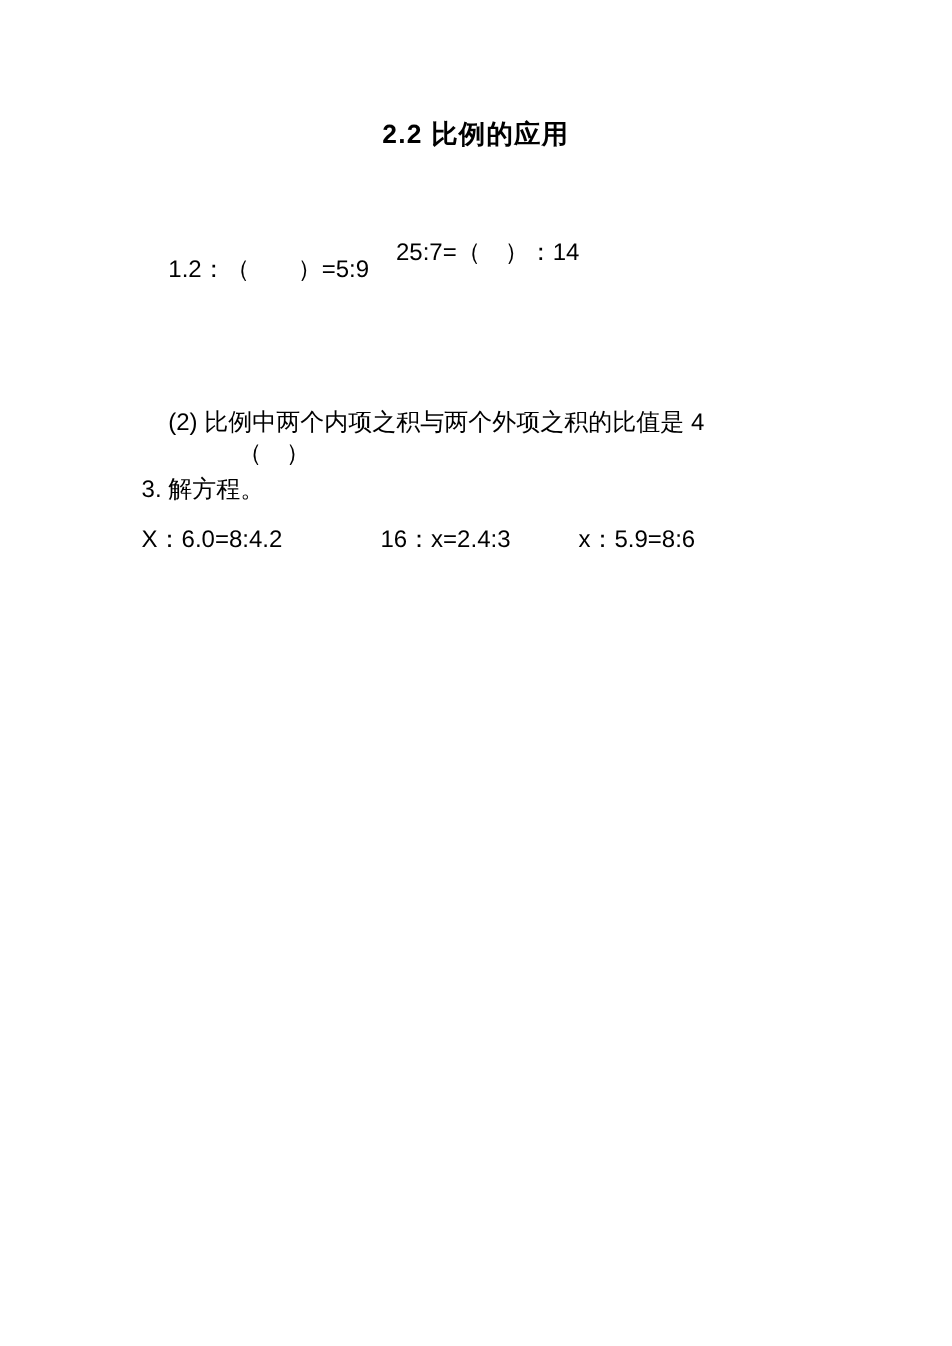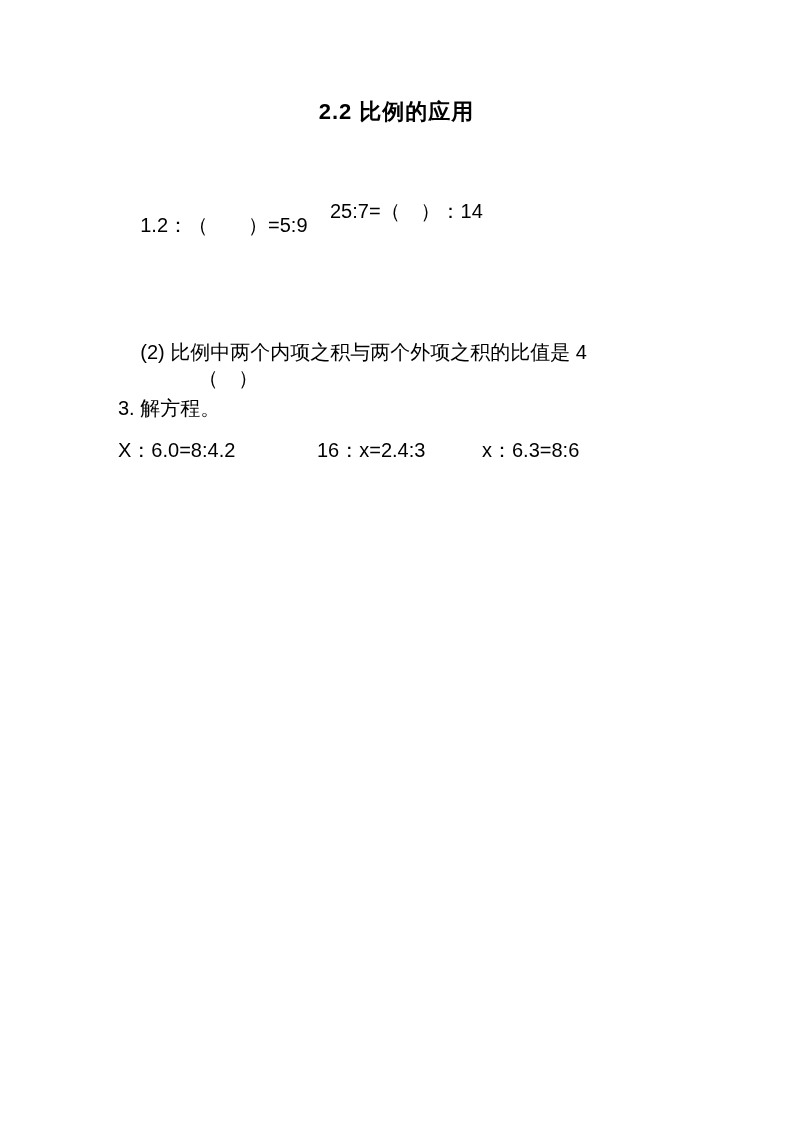--- a/index.html
+++ b/index.html
@@ -66,16 +66,16 @@
   <div class="line line-judge2">
     <span>(2) 比例中两个内项之积与两个外项之积的比值是 4</span>
     <span class="judge-blank">（　）</span>
   </div>
 
   <div class="line line-heading3">3. 解方程。</div>
 
   <div class="line line-equations">
     <span class="eq eq-1">X：6.0=8:4.2</span>
     <span class="eq eq-2">16：x=2.4:3</span>
-    <span class="eq eq-3">x：6.3=8:6</span>
+    <span class="eq eq-3">x：5.9=8:6</span>
   </div>
 
 </div>
 
 </body></html>

